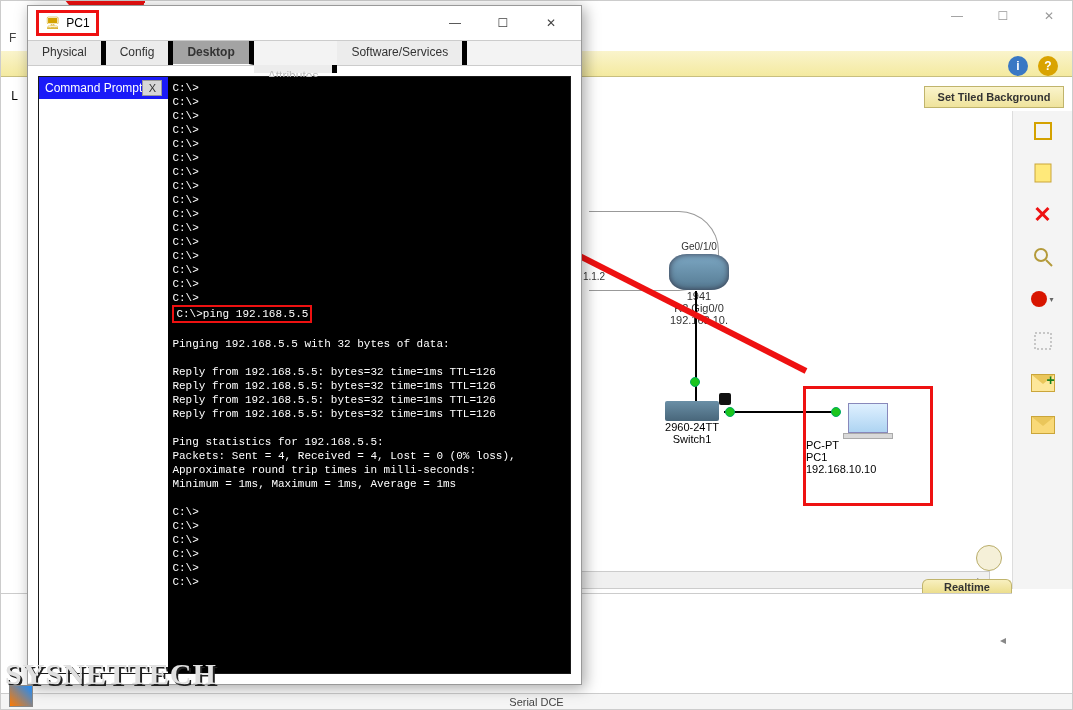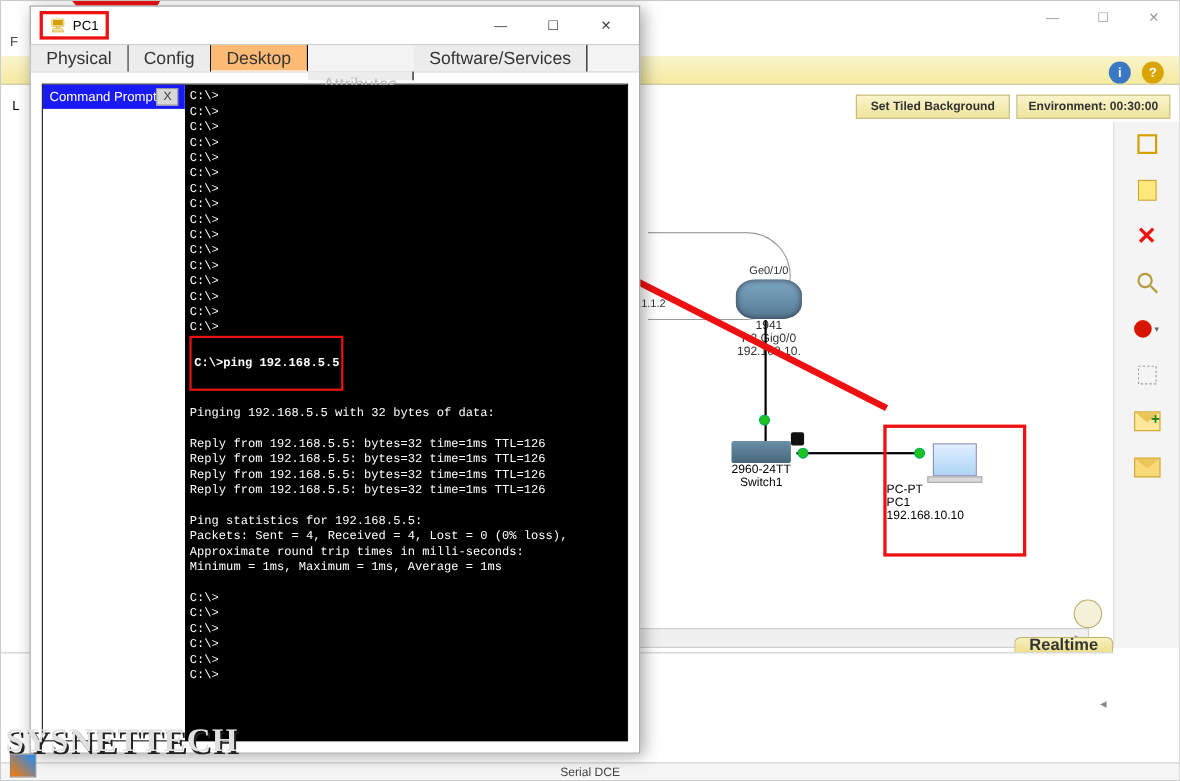--- a/index.html
+++ b/index.html
@@ -31,33 +31,33 @@
   .link-dot{position:absolute;width:10px;height:10px;background:#1cc51c;border-radius:50%;border:1px solid #0a6;}
   .port-arrow{position:absolute;width:12px;height:12px;background:#111;border-radius:2px;}
   .annot-arrow{position:absolute;pointer-events:none;}
   
   .pc1-window{ position:absolute; left:26px; top:4px; width:555px; height:680px; background:#fff; border:1px solid #999; box-shadow:3px 3px 14px rgba(0,0,0,.35);}
   .pc1-titlebar{height:34px;display:flex;align-items:center;padding:0 8px;justify-content:space-between;}
   .pc1-title-left{display:flex;align-items:center;gap:6px;border:3px solid #e11;padding:2px 6px;height:26px;}
   .pc1-title-right{display:flex;gap:4px;}
   .pc1-title-right .winbtn{width:44px;height:28px;display:flex;align-items:center;justify-content:center;color:#444;}
   .pc1-tabs{height:26px;display:flex;border-top:1px solid #ccc;border-bottom:1px solid #ccc;background:#f3f3f3;}
-  .pc1-tab{padding:4px 14px;font-size:16px;border-right:1px solid #000000;background:#ececec;color:#333;}
-  .pc1-tab.active{background:#fdba74;border-bottom:1px solid #fff;position:relative;}
+  .pc1-tab{padding:4px 14px;font-size:12px;border-right:5px solid #000000;background:#ececec;color:#333;}
+  .pc1-tab.active{background:#a3a3a3;border-bottom:1px solid #fff;position:relative;font-weight:bold;}
   .desktop-body{padding:10px;height:calc(100% - 60px);background:#fff;}
   .cmd-frame{border:1px solid #1a1a1a;height:100%;display:flex;flex-direction:row;}
   .cmd-title{background:#1a1af8;color:#fff;height:22px;display:flex;align-items:center;justify-content:space-between;padding:0 6px;font-size:12px;}
   .cmd-title-close{background:#d7d7d7;color:#333;width:20px;height:16px;display:flex;align-items:center;justify-content:center;border:1px solid #999;font-size:11px;}
   .cmd-body{flex:1;background:#000;color:#fff;font-family:"Courier New",monospace;font-size:11px;line-height:14px;padding:4px;overflow-y:auto;position:relative;}
   .cmd-body::-webkit-scrollbar{width:16px;} .cmd-body::-webkit-scrollbar-track{background:#ddd;} .cmd-body::-webkit-scrollbar-thumb{background:#aaa;}
-  .hilite-box{border:2px solid #e11;display:inline-block;padding:16px 2px;font-weight:bold;}
+  .hilite-box{border:2px solid #e11;display:inline-block;padding:0 2px;}
   .green-check{position:absolute;left:416px;top:310px;width:36px;height:36px;border-radius:50%;background:radial-gradient(#5ac33a,#2f8f1a);color:#fff;display:flex;align-items:center;justify-content:center;font-size:20px;box-shadow:0 2px 4px rgba(0,0,0,.5);}
   
   .bottom-strip{position:absolute;left:0;right:60px;bottom:16px;height:100px;border-top:1px solid #ccc;background:#fff;}
-  .realtime-tab{position:absolute;right:0;bottom:100px;width:90px;height:14px;background:linear-gradient(#f8f0c0,#ecde8d);border:1px solid #c0b46c;border-bottom:none;border-radius:6px 6px 0 0;display:flex;align-items:center;justify-content:center;font-size:15px;font-weight:bold;color:#333;}
+  .realtime-tab{position:absolute;right:0;bottom:100px;width:90px;height:14px;background:linear-gradient(#f8f0c0,#ecde8d);border:1px solid #c0b46c;border-bottom:none;border-radius:6px 6px 0 0;display:flex;align-items:center;justify-content:center;font-size:11px;font-weight:bold;color:#333;}
   .clock-icon{position:absolute;right:10px;bottom:122px;width:26px;height:26px;border-radius:50%;background:#f5f0d8;border:1px solid #b9ad6a;}
   .bottom-cables{position:absolute;left:40px;bottom:80px;height:30px;display:flex;gap:10px;align-items:center;}
   .cable-box{width:30px;height:26px;background:#fff;border:1px solid #aaa;display:flex;align-items:center;justify-content:center;}
   .cable-line{width:20px;height:2px;}
   .status-bar{position:absolute;left:0;right:0;bottom:0;height:16px;border-top:1px solid #ccc;background:#f5f5f5;font-size:11px;color:#444;display:flex;align-items:center;justify-content:center;}
   .scroll-horiz{position:absolute;left:28px;right:82px;bottom:120px;height:18px;background:#f0f0f0;border:1px solid #ccc;}
   .scroll-horiz .thumb{position:absolute;left:40%;width:50px;height:100%;background:#cfcfcf;}
   
   .watermark{position:absolute;left:4px;bottom:18px;font-family:Impact,Arial Black,sans-serif;font-weight:900;letter-spacing:1px;color:#e0e0e0;text-shadow:2px 2px 0 #222;pointer-events:none;}
   .watermark .line1{font-size:30px;font-family:Liberation Serif, serif;} .watermark .line2{font-size:18px;margin-left:50px;}
@@ -79,21 +79,20 @@
   <div class="menubar-strip">F</div>
   <div class="toolbar-strip"></div>
 
   <div class="topright-icons">
     <div class="info-btn">i</div>
     <div class="help-btn">?</div>
   </div>
 
   <div class="subtoolbar">
     <div class="tbtn">Set Tiled Background</div>
-    <div class="tbtn">Environment: 00:30:00</div>
   </div>
 
   <div class="left-rail">
     <span>L</span>
   </div>
 
   <div class="canvas-area">
     <div class="cloud-edge"></div>
     <div class="router-box">
       <div style="font-size:10px;margin-bottom:2px;">Ge0/1/0</div>

